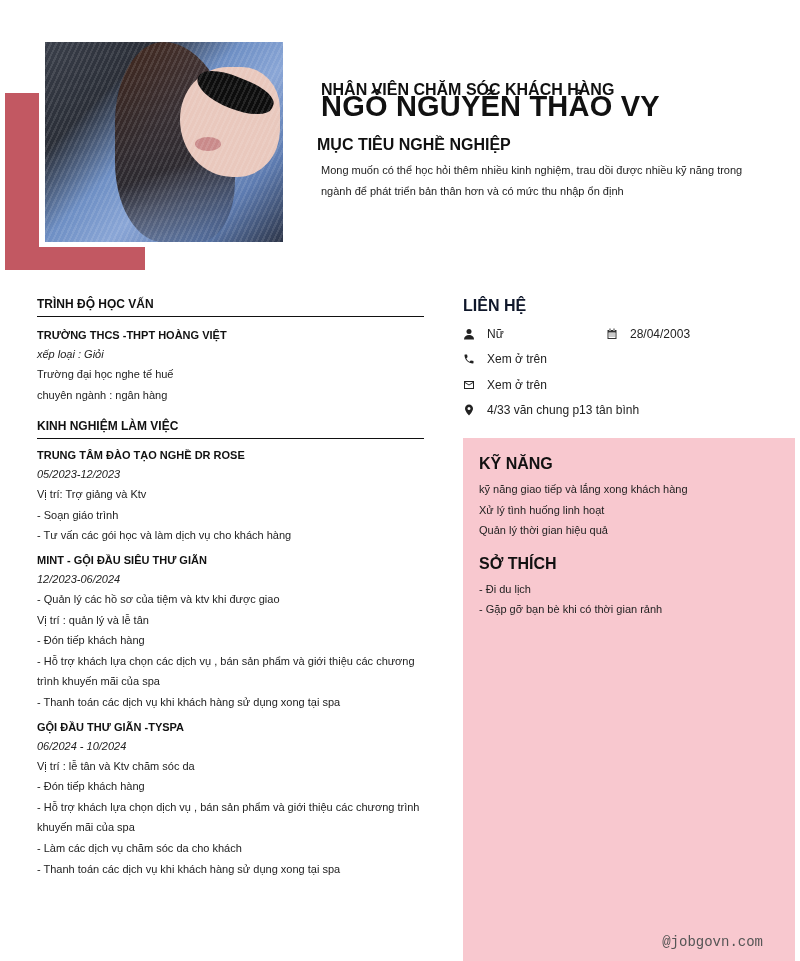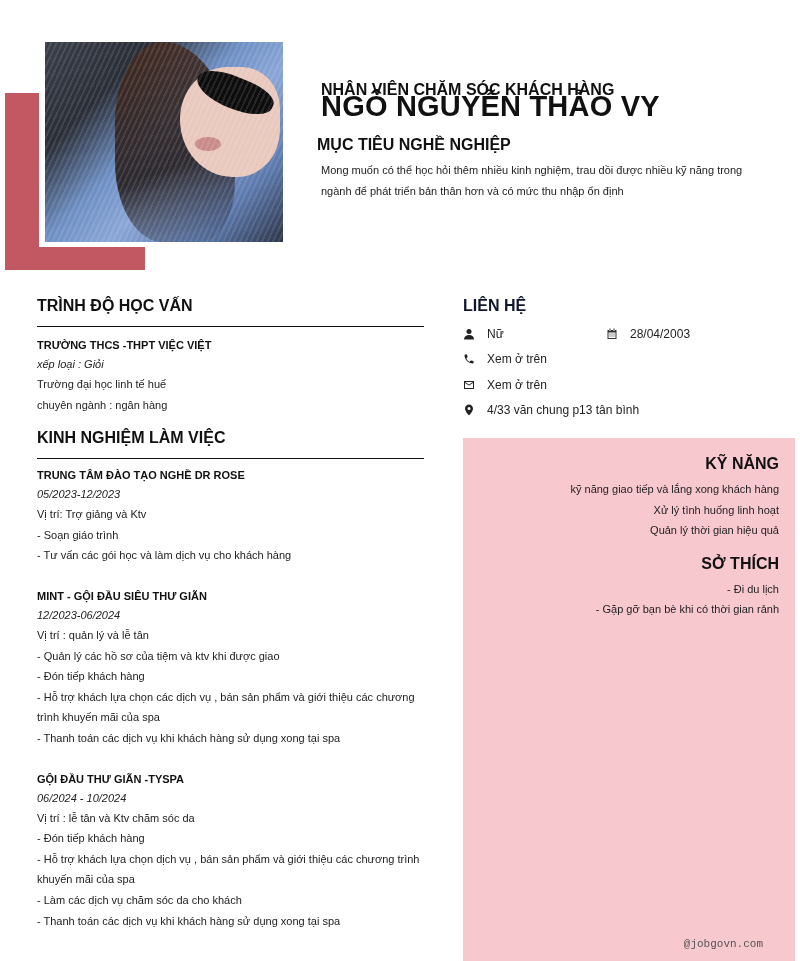--- a/index.html
+++ b/index.html
@@ -18,43 +18,43 @@
   .photo .lips { position: absolute; left: 150px; top: 95px; width: 26px; height: 14px; background: #c98a8a; border-radius: 50%; }
   .photo .stripes { position: absolute; inset: 0;
                     background: repeating-linear-gradient(115deg, rgba(255,255,255,.10) 0 2px, transparent 2px 5px); }
 
   .name { position: absolute; left: 321px; top: 42px; font-size: 29px; font-weight: 700; letter-spacing: .2px; color: #111; margin-top: 48px; }
   .job-title { position: absolute; left: 321px; top: 81px; font-size: 16px; font-weight: 700; color: #111; }
   .objective-heading { position: absolute; left: 317px; top: 136px; font-size: 16px; font-weight: 700; color: #111; }
   .objective-text { position: absolute; left: 321px; top: 160px; width: 440px; font-size: 11px; line-height: 21px; color: #222; }
 
   .left-col { position: absolute; left: 37px; top: 297px; width: 387px; }
-  .section-heading { font-size: 16px; font-weight: 700; color: #111; padding-bottom: 11px; border-bottom: 1.5px solid #111; }
+  .section-heading { font-size: 12px; font-weight: 700; color: #111; padding-bottom: 5px; border-bottom: 1.5px solid #111; }
   .edu-block { margin-top: 8px; }
   .entry-title { font-size: 11px; font-weight: 700; color: #111; line-height: 20px; }
   .entry-italic { font-size: 11px; font-style: italic; color: #222; line-height: 19px; }
   .entry-line { font-size: 11px; color: #222; line-height: 20.6px; }
   .exp-heading { margin-top: 14px; }
   .job { margin-top: 6px; }
-  .job + .job { margin-top: 20px; }
+  .job + .job { margin-top: 4px; }
 
   .contact { position: absolute; left: 463px; top: 297px; width: 332px; }
   .contact-heading { font-size: 16px; font-weight: 700; color: #0f172a; margin-bottom: 6px; }
   .contact-row { display: flex; align-items: center; height: 25.5px; font-size: 12px; color: #222; }
   .contact-icon { width: 24px; height: 14px; display: flex; align-items: center; }
   .contact-icon svg { width: 12px; height: 12px; fill: #222; }
   .contact-value { width: 119px; }
   .dob-icon { width: 24px; display: flex; align-items: center; }
   .dob-icon svg { width: 12px; height: 12px; fill: #333; }
 
-  .pink-panel { position: absolute; left: 463px; top: 438px; width: 332px; height: 523px; background: #f8c8cf; padding: 17px 16px; text-align: right; }
+  .pink-panel { position: absolute; left: 463px; top: 438px; width: 332px; height: 523px; background: #f8c8cf; padding: 17px 16px; }
   .panel-heading { font-size: 16px; font-weight: 700; color: #111; margin-bottom: 6px; }
   .panel-line { font-size: 11px; color: #222; line-height: 20.6px; }
   .hobby-heading { margin-top: 14px; }
-  .watermark { position: absolute; right: 32px; bottom: 11px; font-family: "Liberation Mono", "DejaVu Sans Mono", monospace; font-size: 11px; color: #555; }
+  .watermark { position: absolute; right: 32px; bottom: 11px; font-family: "Liberation Mono", "DejaVu Sans Mono", monospace; font-size: 14px; color: #555; }
 </style>
 </head>
 <body>
 
 <div class="deco-l-vert"></div>
 <div class="deco-l-horz"></div>
 
 <div class="photo">
   <div class="hair"></div>
   <div class="face"></div>
@@ -64,41 +64,41 @@
 </div>
 
 <h1 class="name">NGÔ NGUYỄN THẢO VY</h1>
 <div class="job-title">NHÂN VIÊN CHĂM SÓC KHÁCH HÀNG</div>
 <div class="objective-heading">MỤC TIÊU NGHỀ NGHIỆP</div>
 <div class="objective-text">Mong muốn có thể học hỏi thêm nhiều kinh nghiệm, trau dồi được nhiều kỹ năng trong ngành để phát triển bản thân hơn và có mức thu nhập ổn định</div>
 
 <div class="left-col">
   <div class="section-heading">TRÌNH ĐỘ HỌC VẤN</div>
   <div class="edu-block">
-    <div class="entry-title">TRƯỜNG THCS -THPT VIỆC VIỆT</div>
+    <div class="entry-title">TRƯỜNG THCS -THPT HOÀNG VIỆT</div>
     <div class="entry-italic">xếp loại : Giỏi</div>
-    <div class="entry-line">Trường đại học linh tế huế</div>
+    <div class="entry-line">Trường đại học nghe tế huế</div>
     <div class="entry-line">chuyên ngành : ngân hàng</div>
   </div>
 
   <div class="section-heading exp-heading">KINH NGHIỆM LÀM VIỆC</div>
 
   <div class="job">
     <div class="entry-title">TRUNG TÂM ĐÀO TẠO NGHỀ DR ROSE</div>
     <div class="entry-italic">05/2023-12/2023</div>
     <div class="entry-line">Vị trí: Trợ giảng và Ktv</div>
     <div class="entry-line">- Soạn giáo trình</div>
     <div class="entry-line">- Tư vấn các gói học và làm dịch vụ cho khách hàng</div>
   </div>
 
   <div class="job">
     <div class="entry-title">MINT - GỘI ĐẦU SIÊU THƯ GIÃN</div>
     <div class="entry-italic">12/2023-06/2024</div>
+    <div class="entry-line">- Quản lý các hồ sơ của tiệm và ktv khi được giao</div>
     <div class="entry-line">Vị trí : quản lý và lễ tân</div>
-    <div class="entry-line">- Quản lý các hồ sơ của tiệm và ktv khi được giao</div>
     <div class="entry-line">- Đón tiếp khách hàng</div>
     <div class="entry-line">- Hỗ trợ khách lựa chọn các dịch vụ , bán sản phẩm và giới thiệu các chương trình khuyến mãi của spa</div>
     <div class="entry-line">- Thanh toán các dịch vụ khi khách hàng sử dụng xong tại spa</div>
   </div>
 
   <div class="job">
     <div class="entry-title">GỘI ĐẦU THƯ GIÃN -TYSPA</div>
     <div class="entry-italic">06/2024 - 10/2024</div>
     <div class="entry-line">Vị trí : lễ tân và Ktv chăm sóc da</div>
     <div class="entry-line">- Đón tiếp khách hàng</div>

